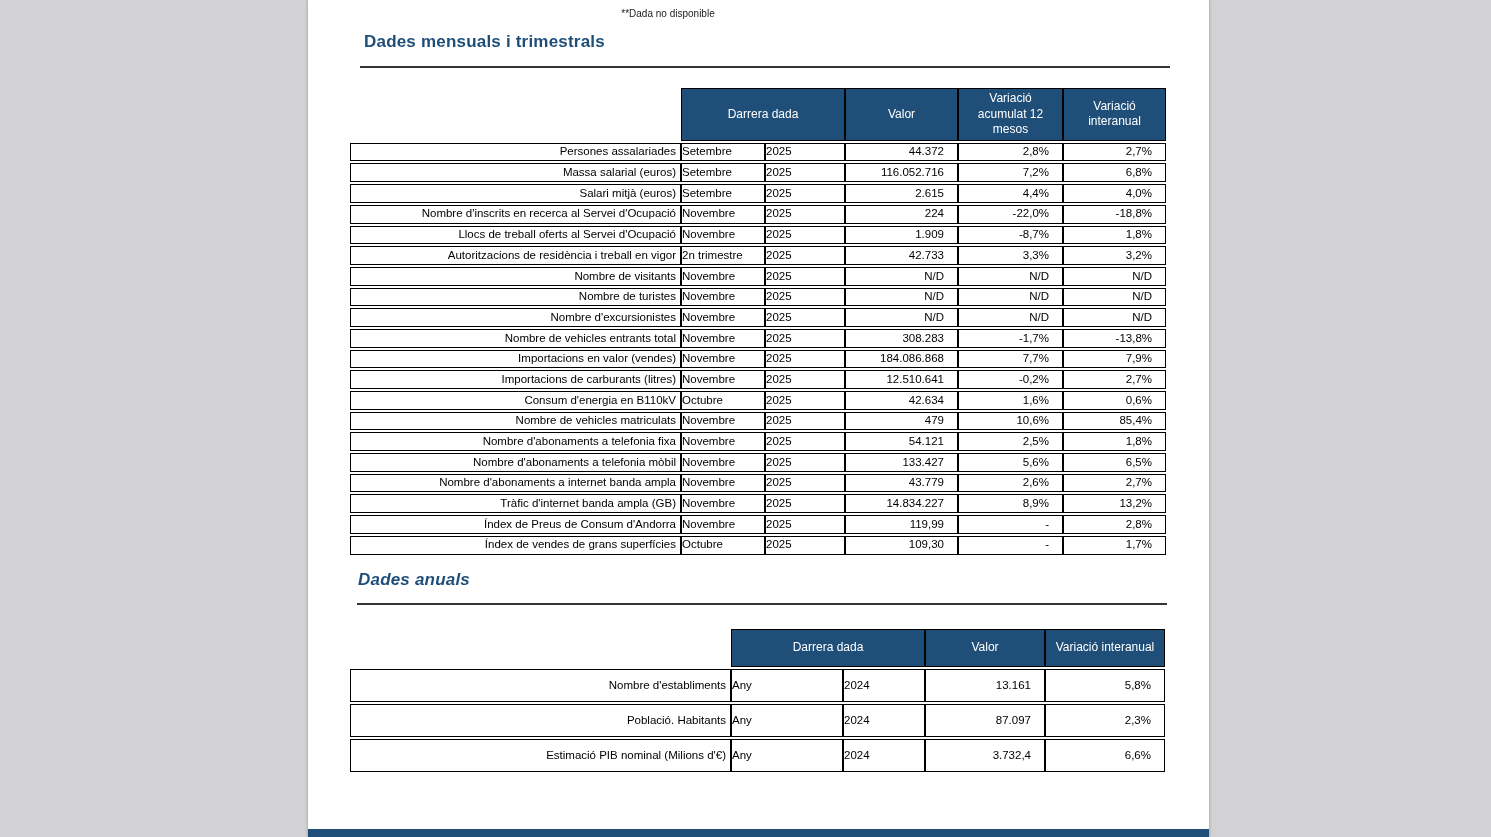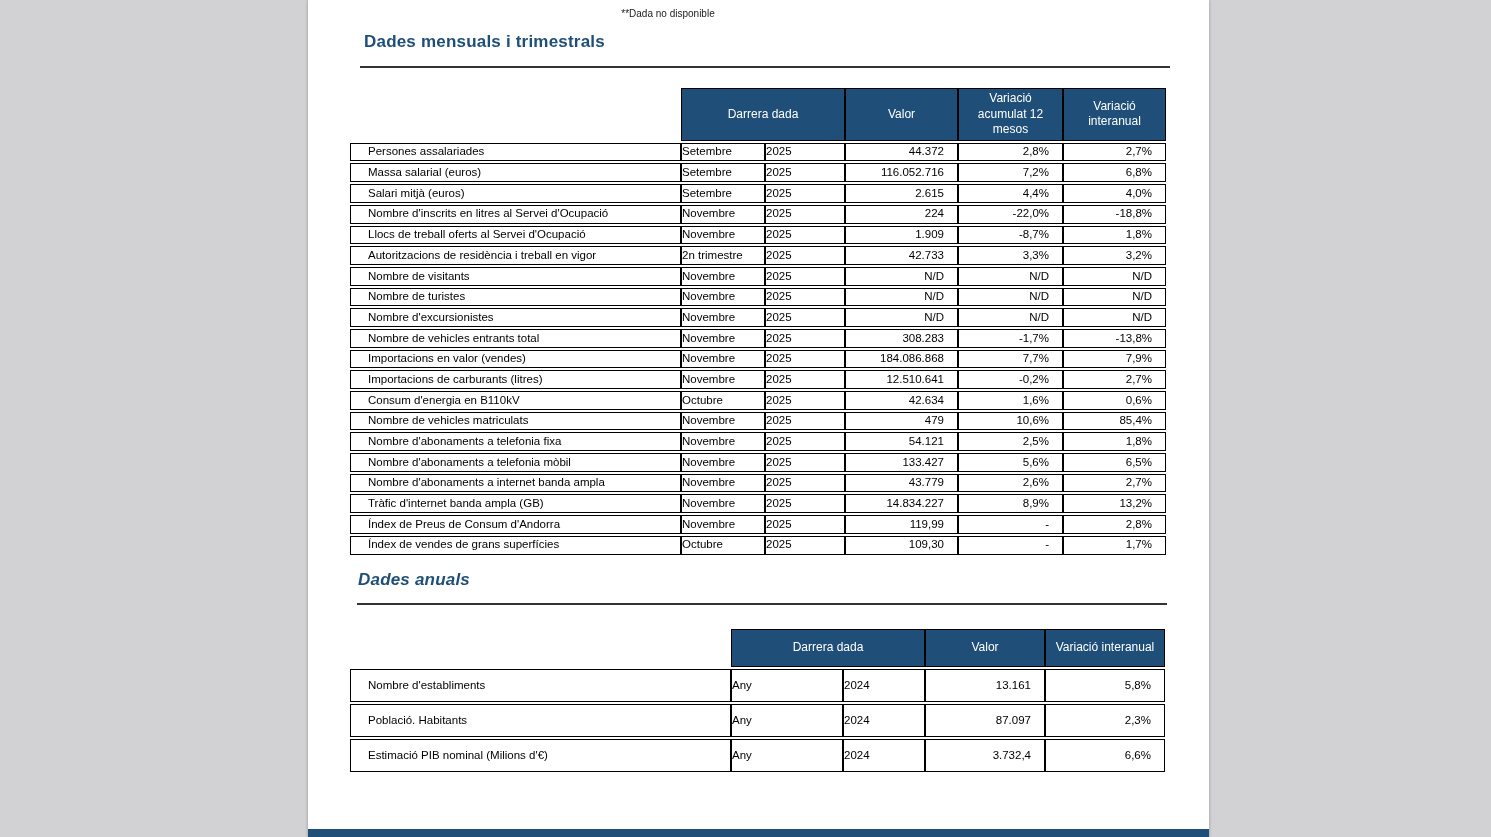--- a/index.html
+++ b/index.html
@@ -54,21 +54,21 @@
   table.data td {
     border: 1px solid #000;
     vertical-align: middle;
     white-space: nowrap; overflow: hidden;
     background: #ffffff;
     line-height: 1;
   }
   #monthly-table td { height: 18.7px; }
   #annual-table td { height: 33px; }
 
-  td.al { text-align: left;  padding-left: 17px; padding-right: 4px; }
+  td.al { text-align: right;  padding-left: 17px; padding-right: 4px; }
   td.ac { text-align: left; }
   td.ar { text-align: right; padding-right: 13px; }
 
   .footer-bar {
     position: absolute; left: 0; bottom: 0; width: 100%; height: 8px;
     background: #1f4e79;
   }
 </style>
 </head>
 <body>
@@ -118,21 +118,21 @@
           </tr>
           <tr>
             <td class="al">Salari mitjà (euros)</td>
             <td class="ac">Setembre</td>
             <td class="ac">2025</td>
             <td class="ar">2.615</td>
             <td class="ar">4,4%</td>
             <td class="ar">4,0%</td>
           </tr>
           <tr>
-            <td class="al">Nombre d'inscrits en litres al Servei d'Ocupació</td>
+            <td class="al">Nombre d'inscrits en recerca al Servei d'Ocupació</td>
             <td class="ac">Novembre</td>
             <td class="ac">2025</td>
             <td class="ar">224</td>
             <td class="ar">-22,0%</td>
             <td class="ar">-18,8%</td>
           </tr>
           <tr>
             <td class="al">Llocs de treball oferts al Servei d'Ocupació</td>
             <td class="ac">Novembre</td>
             <td class="ac">2025</td>

